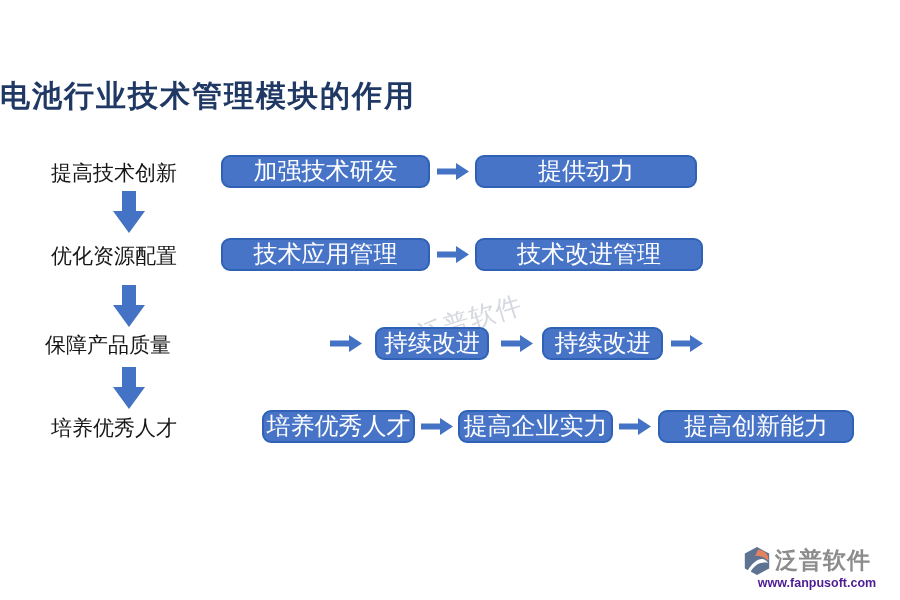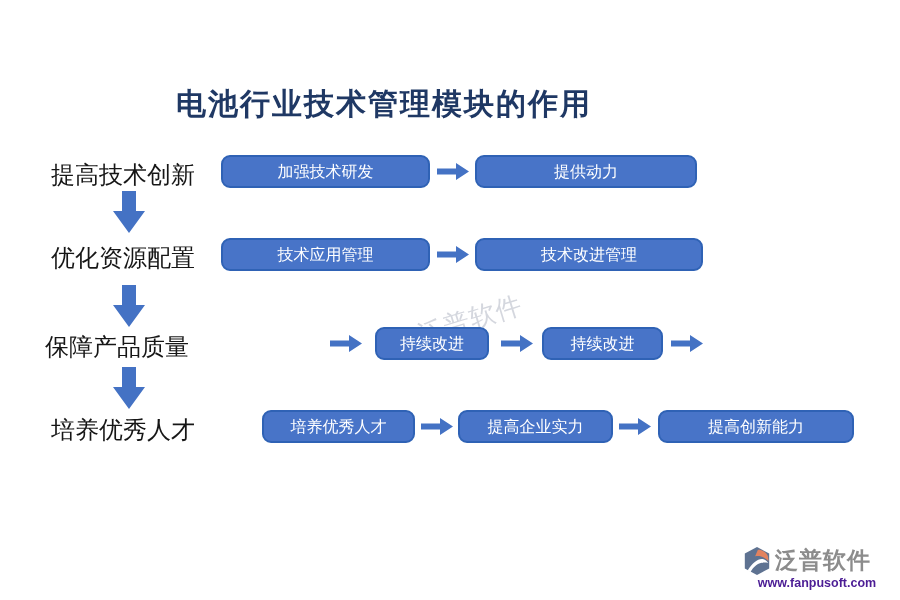--- a/index.html
+++ b/index.html
@@ -1,31 +1,31 @@
 <!DOCTYPE html>
 <html><head>
 <meta charset="utf-8">
 <style>
   html,body{margin:0;padding:0;background:#fff;}
   .canvas{
     position:relative;width:900px;height:600px;background:#ffffff;overflow:hidden;
     font-family:"Liberation Serif","DejaVu Serif",serif;
   }
   .title{
-    position:absolute;left:0;top:76px;width:752px;margin:8px;
-    text-align:center;font-size:30px;font-weight:600;letter-spacing:2px;
+    position:absolute;left:0;top:76px;width:752px;margin:0;
+    text-align:left;font-size:30px;font-weight:600;letter-spacing:2px;
     color:#1F3864;z-index:2;
   }
   .row-label{
-    position:absolute;font-size:24px;color:#161616;white-space:nowrap;z-index:2;
+    position:absolute;font-size:21px;color:#161616;white-space:nowrap;z-index:2;
   }
   .fbox{
     position:absolute;height:29px;line-height:29px;
     background:#4874C8;border:2px solid #2F62B5;border-radius:9px;
-    color:#ffffff;font-size:16px;text-align:center;white-space:nowrap;z-index:2;
+    color:#ffffff;font-size:24px;text-align:center;white-space:nowrap;z-index:2;
   }
   .harrow{position:absolute;width:32px;height:17px;z-index:2;}
   .varrow{position:absolute;width:32px;height:42px;z-index:2;}
   .watermark{
     position:absolute;left:388px;top:292px;width:160px;height:56px;
     transform:rotate(-17deg);opacity:.6;z-index:1;
     display:flex;align-items:center;gap:2px;
   }
   .watermark-text{
     font-size:26px;color:#B9BDC9;letter-spacing:1px;white-space:nowrap;

